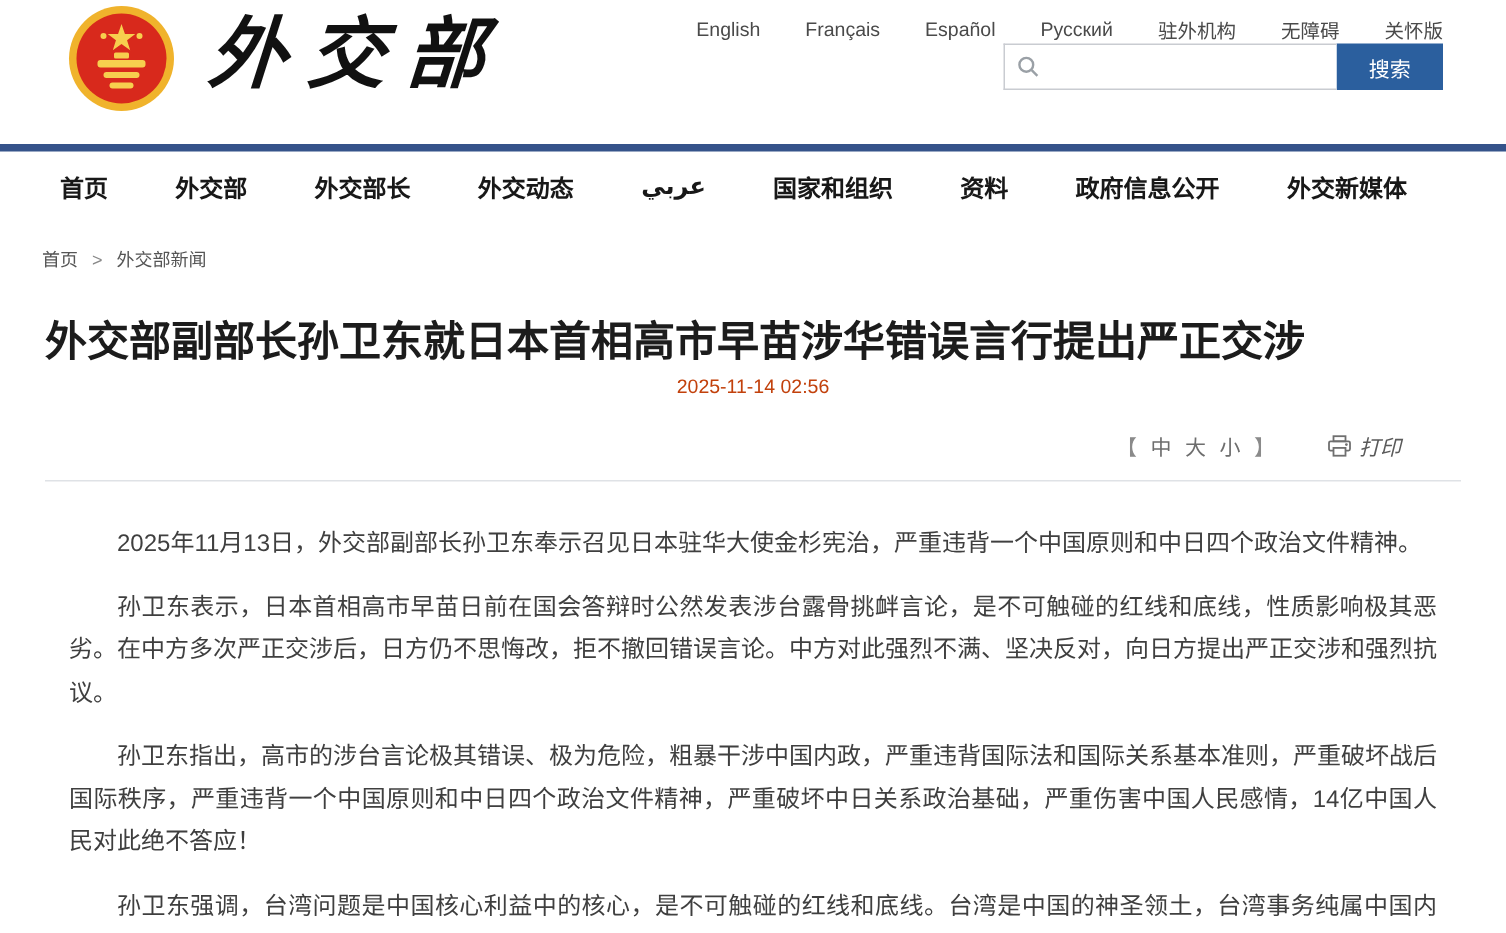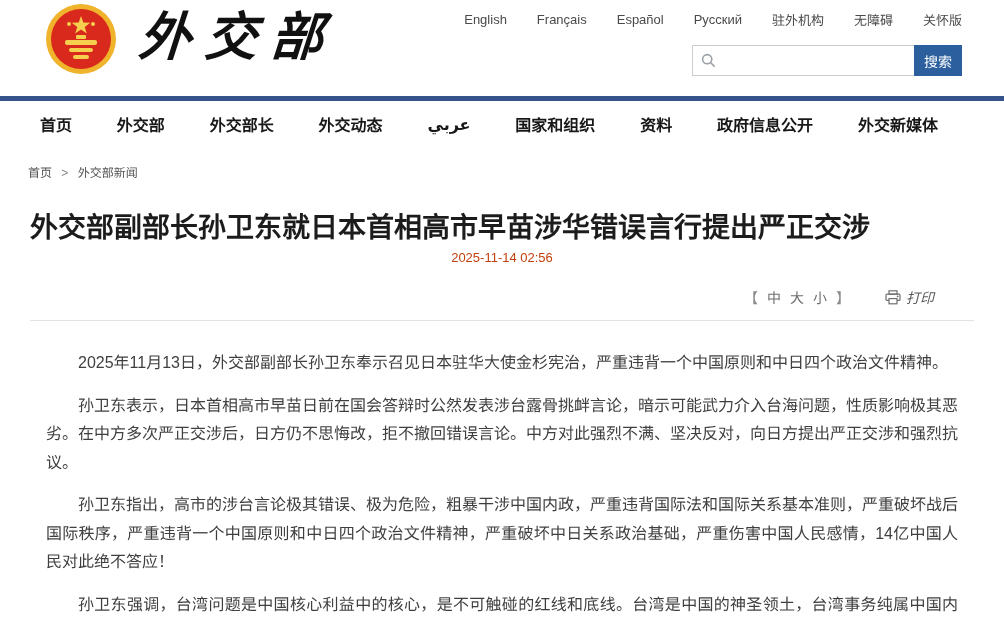--- a/index.html
+++ b/index.html
@@ -21,35 +21,35 @@
   .calligraphy {
     font-family: "DejaVu Serif", "Liberation Serif", serif;
     font-size: 52px;
     font-weight: bold;
     font-style: italic;
     color: #111;
     letter-spacing: 14px;
     line-height: 70px;
     transform: skewX(-4deg);
   }
-  .header-right { position: absolute; right: 42px; top: 10px; display: flex; flex-direction: column; align-items: flex-end; gap: 16px; }
+  .header-right { position: absolute; right: 42px; top: 10px; display: flex; flex-direction: column; align-items: flex-end; }
   .lang-row { display: flex; align-items: center; gap: 30px; font-size: 13px; color: #4a4a4a; }
   .lang-row span { cursor: pointer; white-space: nowrap; }
   .search-row { display: flex; align-items: stretch; }
   .search-box {
     position: relative; width: 222px; height: 31px;
     border: 1px solid #c9ccd1; border-right: none; background: #fff;
   }
   .search-box svg { position: absolute; left: 8px; top: 7px; }
   .search-input {
     width: 100%; height: 100%; border: none; outline: none;
     padding: 0 6px 0 28px; font-size: 13px; font-family: inherit; color: #333; background: transparent;
   }
   .search-btn {
-    width: 48px; height: 31px; border: none; cursor: pointer;
+    width: 71px; height: 31px; border: none; cursor: pointer;
     background: #2b5f9e; color: #fff; font-size: 14px; font-family: inherit;
   }
 
   
   .mainnav {
     border-top: 5px solid #35538a;
     background: #fff;
     display: flex; justify-content: space-between; align-items: center;
     padding: 11px 66px 11px 40px;
   }
@@ -168,17 +168,17 @@
         <rect x="1" y="4.2" width="14" height="6.2" rx="1" fill="none" stroke="#6f6f6f" stroke-width="1.2"></rect>
         <rect x="4" y="8.6" width="8" height="5.2" fill="#fff" stroke="#6f6f6f" stroke-width="1.2"></rect>
         <circle cx="12.6" cy="6.4" r="0.9" fill="#6f6f6f"></circle>
       </svg>
       <span>打印</span>
     </span>
   </div>
 
   <div class="article-body">
     <p>2025年11月13日，外交部副部长孙卫东奉示召见日本驻华大使金杉宪治，严重违背一个中国原则和中日四个政治文件精神。</p>
-    <p>孙卫东表示，日本首相高市早苗日前在国会答辩时公然发表涉台露骨挑衅言论，暗示可能武力介入台海问题，性质影响极其恶劣。在中方多次严正交涉后，日方仍不思悔改，拒不撤回错误言论。中方对此强烈不满、坚决反对，向日方提出严正交涉和强烈抗议。</p>
+    <p>孙卫东表示，日本首相高市早苗日前在国会答辩时公然发表涉台露骨挑衅言论，是不可触碰的红线和底线，性质影响极其恶劣。在中方多次严正交涉后，日方仍不思悔改，拒不撤回错误言论。中方对此强烈不满、坚决反对，向日方提出严正交涉和强烈抗议。</p>
     <p>孙卫东指出，高市的涉台言论极其错误、极为危险，粗暴干涉中国内政，严重违背国际法和国际关系基本准则，严重破坏战后国际秩序，严重违背一个中国原则和中日四个政治文件精神，严重破坏中日关系政治基础，严重伤害中国人民感情，14亿中国人民对此绝不答应！</p>
     <p>孙卫东强调，台湾问题是中国核心利益中的核心，是不可触碰的红线和底线。台湾是中国的神圣领土，台湾事务纯属中国内政。如何解决台湾问题是中国人自己的事，不容任何外来干涉。今年是中国人民抗日战争暨世界反法西斯战争胜利80周年，也是台湾光复80周年。80年前，英勇的中国人民历经14年浴血奋战，打败了日本侵略者。80年后的今天，任何人胆敢以任何形式干涉中国统一大业，中方必将予以迎头痛击！中方再次敦促日方深刻反省历史罪责，立即反思纠错，收回恶劣言论，不要在错误的道路上越走越远，否则一切后果必须由日方承担。</p>
   </div>
 </div>
 
 </body></html>

